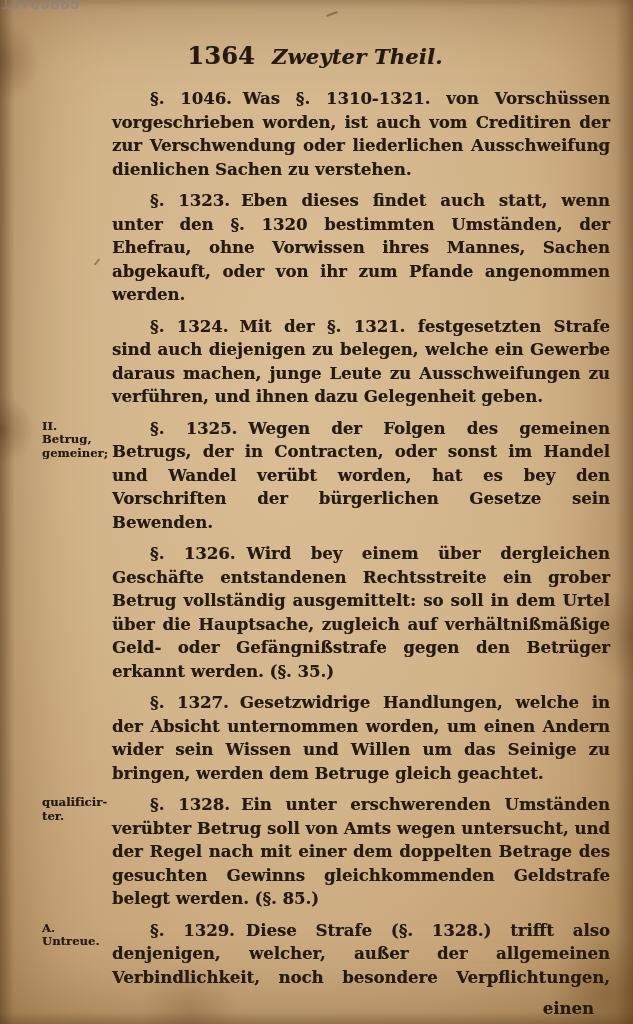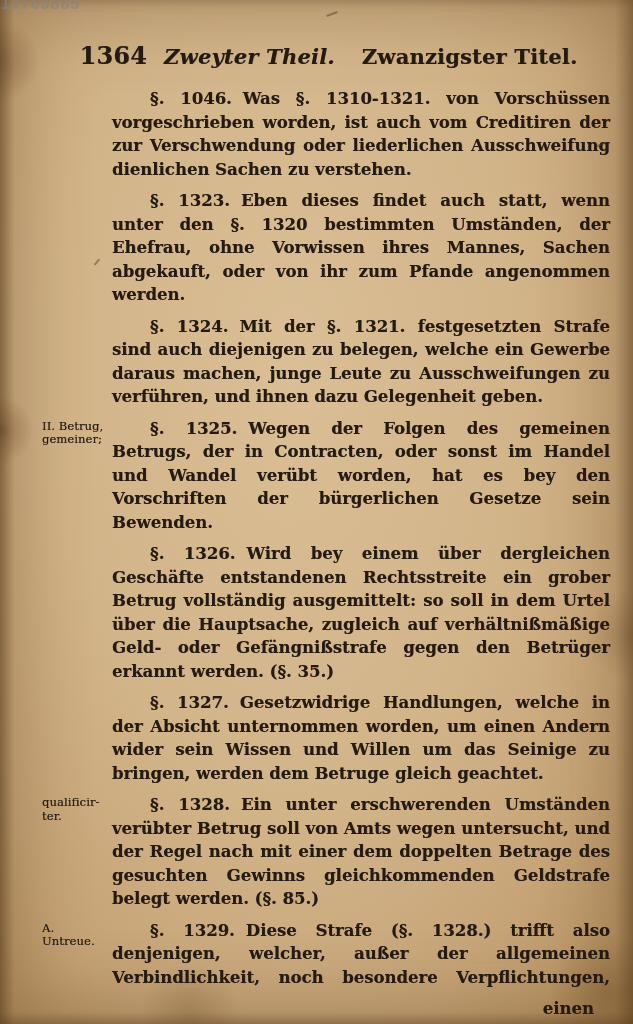--- a/index.html
+++ b/index.html
@@ -47,21 +47,21 @@
     font-size:16.5px;line-height:23.5px;font-weight:bold;
     text-align:justify;
     text-shadow:.35px .35px 0 rgba(36,26,16,.5);
   }
   .para{position:relative;margin:0 0 8px 0;text-indent:38px;}
   .para.continues{text-align-last:justify;}
   .sec-label{margin-right:11px;}
   .margin-note{
     position:absolute;left:-70px;top:3px;width:64px;
     text-indent:0;text-align:left;text-align-last:auto;
-    font-size:11.5px;line-height:13.5px;font-weight:normal;
+    font-size:11.5px;line-height:13.5px;font-weight:bold;
     letter-spacing:.1px;
     text-shadow:.3px .3px 0 rgba(36,26,16,.5);
   }
   .catchword{
     margin-top:3px;padding-right:16px;
     text-align:right;text-align-last:right;
   }
   .speck{position:absolute;background:rgba(80,55,28,.45);border-radius:1px;transform:rotate(70deg);}
   .speck.s1{top:8px;left:331px;width:2px;height:12px;}
   .speck.s3{top:258px;left:96px;width:2px;height:8px;transform:rotate(40deg);}
@@ -71,21 +71,20 @@
 <body>
 
 <div class="page">
   <div class="vignette"></div>
 
   <div class="watermark">10703885</div>
 
   <div class="pg-header">
     <span class="num">1364</span>
     <span class="part">Zweyter Theil.</span>
-    <span class="title">Zwanzigster Titel.</span>
   </div>
 
   <div class="body-col" id="paragraphs">
       <div class="para"><span class="sec-label">§. 1046.</span><span>Was §. 1310-1321. von Vorschüssen vorgeschrieben worden, ist auch vom Creditiren der zur Verschwendung oder liederlichen Ausschweifung dienlichen Sachen zu verstehen.</span></div>
       <div class="para"><span class="sec-label">§. 1323.</span><span>Eben dieses findet auch statt, wenn unter den §. 1320 bestimmten Umständen, der Ehefrau, ohne Vorwissen ihres Mannes, Sachen abgekauft, oder von ihr zum Pfande angenommen werden.</span></div>
       <div class="para"><span class="sec-label">§. 1324.</span><span>Mit der §. 1321. festgesetzten Strafe sind auch diejenigen zu belegen, welche ein Gewerbe daraus machen, junge Leute zu Ausschweifungen zu verführen, und ihnen dazu Gelegenheit geben.</span></div>
       <div class="para"><div class="margin-note">II. Betrug,<br>gemeiner;</div><span class="sec-label">§. 1325.</span><span>Wegen der Folgen des gemeinen Betrugs, der in Contracten, oder sonst im Handel und Wandel verübt worden, hat es bey den Vorschriften der bürgerlichen Gesetze sein Bewenden.</span></div>
       <div class="para"><span class="sec-label">§. 1326.</span><span>Wird bey einem über dergleichen Geschäfte entstandenen Rechtsstreite ein grober Betrug vollständig ausgemittelt: so soll in dem Urtel über die Hauptsache, zugleich auf verhältnißmäßige Geld- oder Gefängnißstrafe gegen den Betrüger erkannt werden. (§. 35.)</span></div>
       <div class="para"><span class="sec-label">§. 1327.</span><span>Gesetzwidrige Handlungen, welche in der Absicht unternommen worden, um einen Andern wider sein Wissen und Willen um das Seinige zu bringen, werden dem Betruge gleich geachtet.</span></div>
       <div class="para"><div class="margin-note">qualificir-<br>ter.</div><span class="sec-label">§. 1328.</span><span>Ein unter erschwerenden Umständen verübter Betrug soll von Amts wegen untersucht, und der Regel nach mit einer dem doppelten Betrage des gesuchten Gewinns gleichkommenden Geldstrafe belegt werden. (§. 85.)</span></div>

